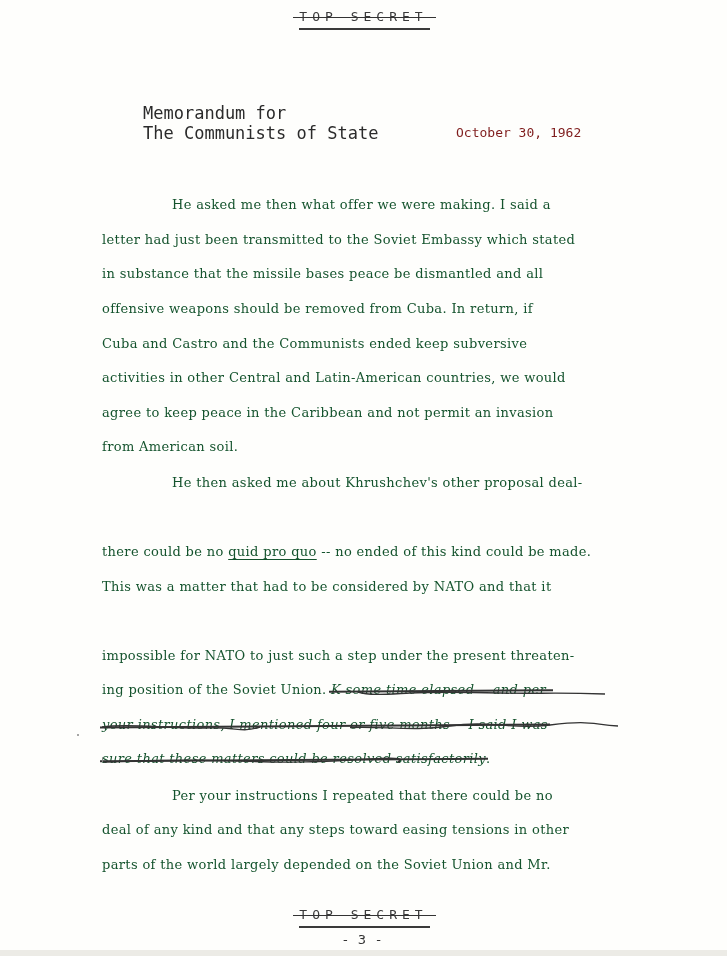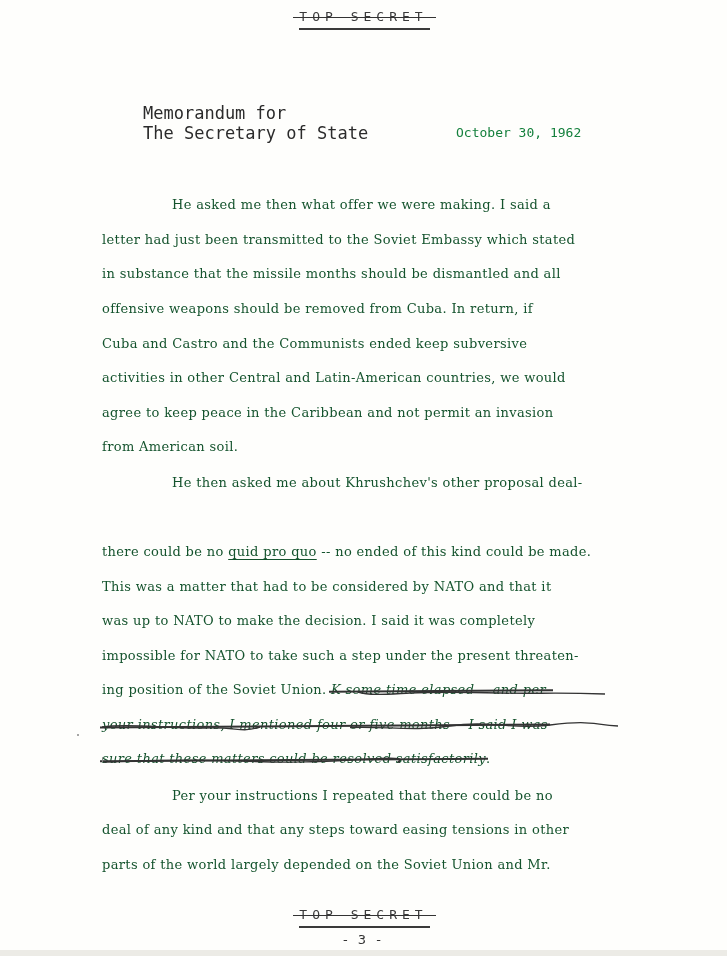--- a/index.html
+++ b/index.html
@@ -81,21 +81,21 @@
       color: #2b2b2b;
       margin-left: 39px;
     }
     .header-date {
       position: absolute;
       left: 456px;
       top: 123px;
       font-family: "DejaVu Sans Mono", "Liberation Mono", monospace;
       font-size: 13px;
       line-height: 20px;
-      color: #15803d;
+      color: #7f1d1d;
     }
 
     .body-line {
       position: absolute;
       left: 102px;
       font-family: "DejaVu Serif", "Liberation Serif", serif;
       font-size: 13px;
       letter-spacing: 0.35px;
       white-space: nowrap;
       color: #14532d;
@@ -137,40 +137,39 @@
   <div class="classification top-class">
     <span class="stamp">
       <span>TOP SECRET</span>
       <span class="strike"></span>
       <span class="underline"></span>
     </span>
   </div>
 
   <div class="header-block">
     <div>Memorandum for</div>
-    <div>The Secretary of State</div>
+    <div>The Communists of State</div>
   </div>
   <div class="header-date">October 30, 1962</div>
 
   <div class="body-line indent" style="top:197px">He asked me then what offer we were making.  I said a</div>
   <div class="body-line" style="top:232px">letter had just been transmitted to the Soviet Embassy which stated</div>
-  <div class="body-line" style="top:266px">in substance that the missile months should be dismantled and all</div>
+  <div class="body-line" style="top:266px">in substance that the missile bases peace be dismantled and all</div>
   <div class="body-line" style="top:301px">offensive weapons should be removed from Cuba.  In return, if</div>
   <div class="body-line" style="top:336px">Cuba and Castro and the Communists ended keep subversive</div>
   <div class="body-line" style="top:405px">agree to keep peace in the Caribbean and not permit an invasion</div>
   <div class="body-line" style="top:370px">activities in other Central and Latin-American countries, we would</div>
   <div class="body-line" style="top:439px">from American soil.</div>
 
   <div class="body-line indent" style="top:475px">He then asked me about Khrushchev's other proposal deal-</div>
   <div class="body-line" style="top:544px">
     <span>there could be no </span><span class="u">quid pro quo</span><span> -- no ended of this kind could be made.</span>
   </div>
   <div class="body-line" style="top:579px">This was a matter that had to be considered by NATO and that it</div>
-  <div class="body-line" style="top:613px">was up to NATO to make the decision.  I said it was completely</div>
-  <div class="body-line" style="top:648px">impossible for NATO to take such a step under the present threaten-</div>
+  <div class="body-line" style="top:648px">impossible for NATO to just such a step under the present threaten-</div>
   <div class="body-line" style="top:682px">
     <span>ing position of the Soviet Union.  </span><span class="struck">K some time elapsed -- and per-</span>
   </div>
   <div class="body-line" style="top:717px">
     <span class="struck">your instructions, I mentioned four or five months -- I said I was</span>
   </div>
   <div class="body-line" style="top:751px">
     <span class="struck">sure that these matters could be resolved satisfactorily</span><span>.</span>
   </div>
 

